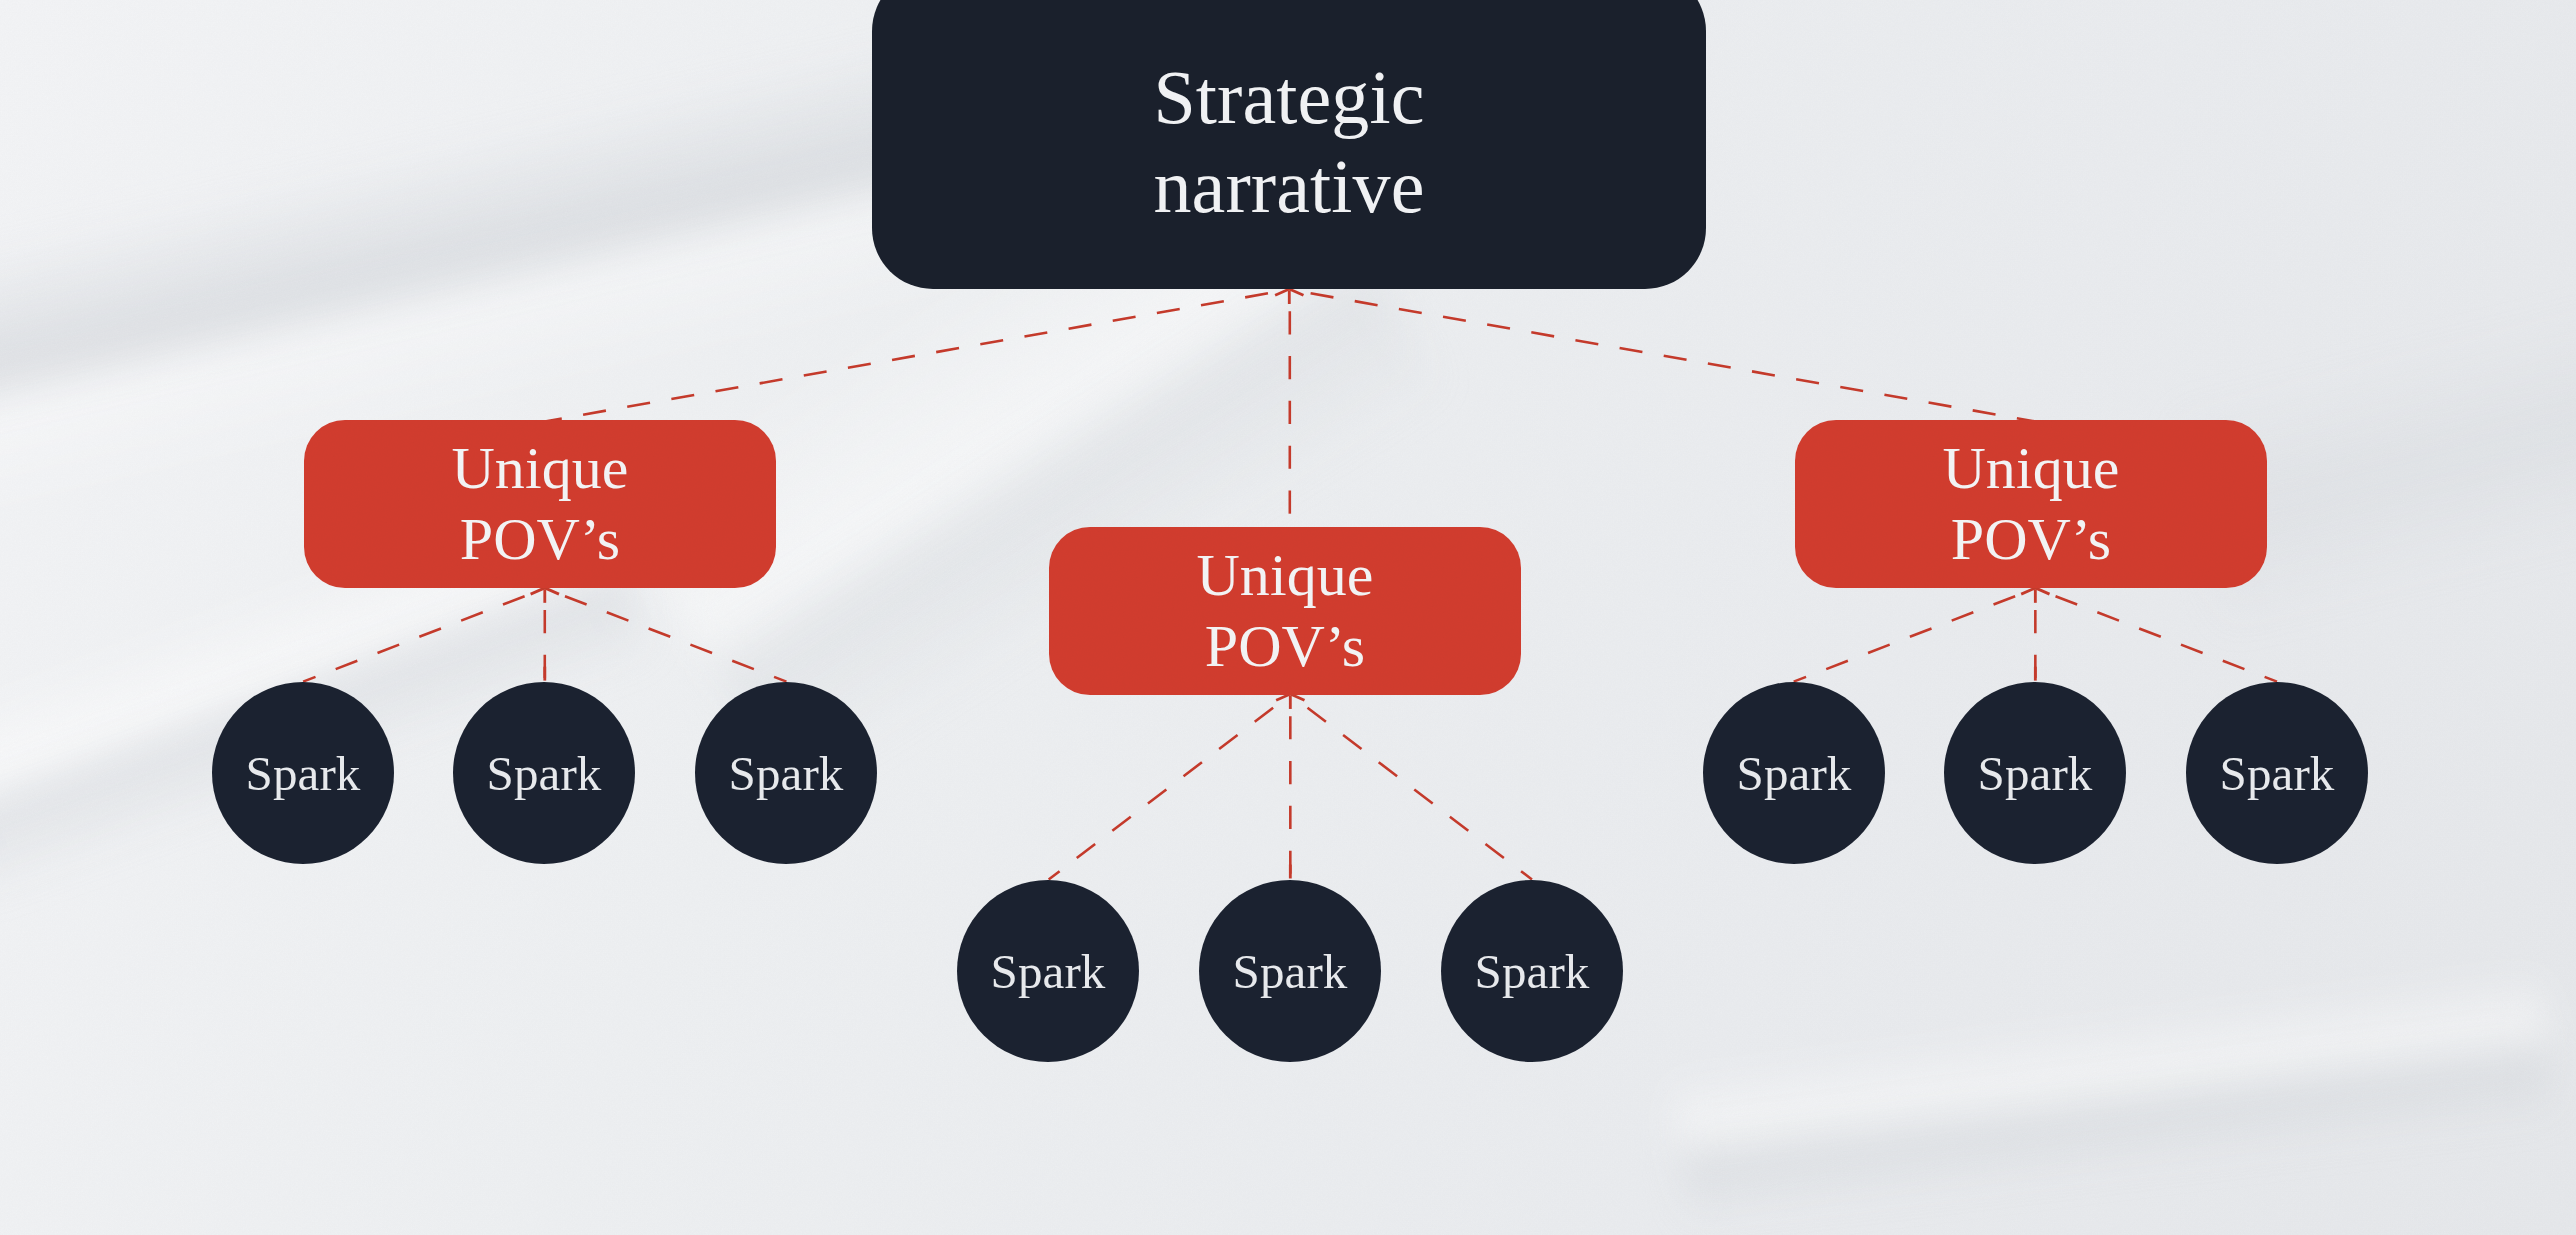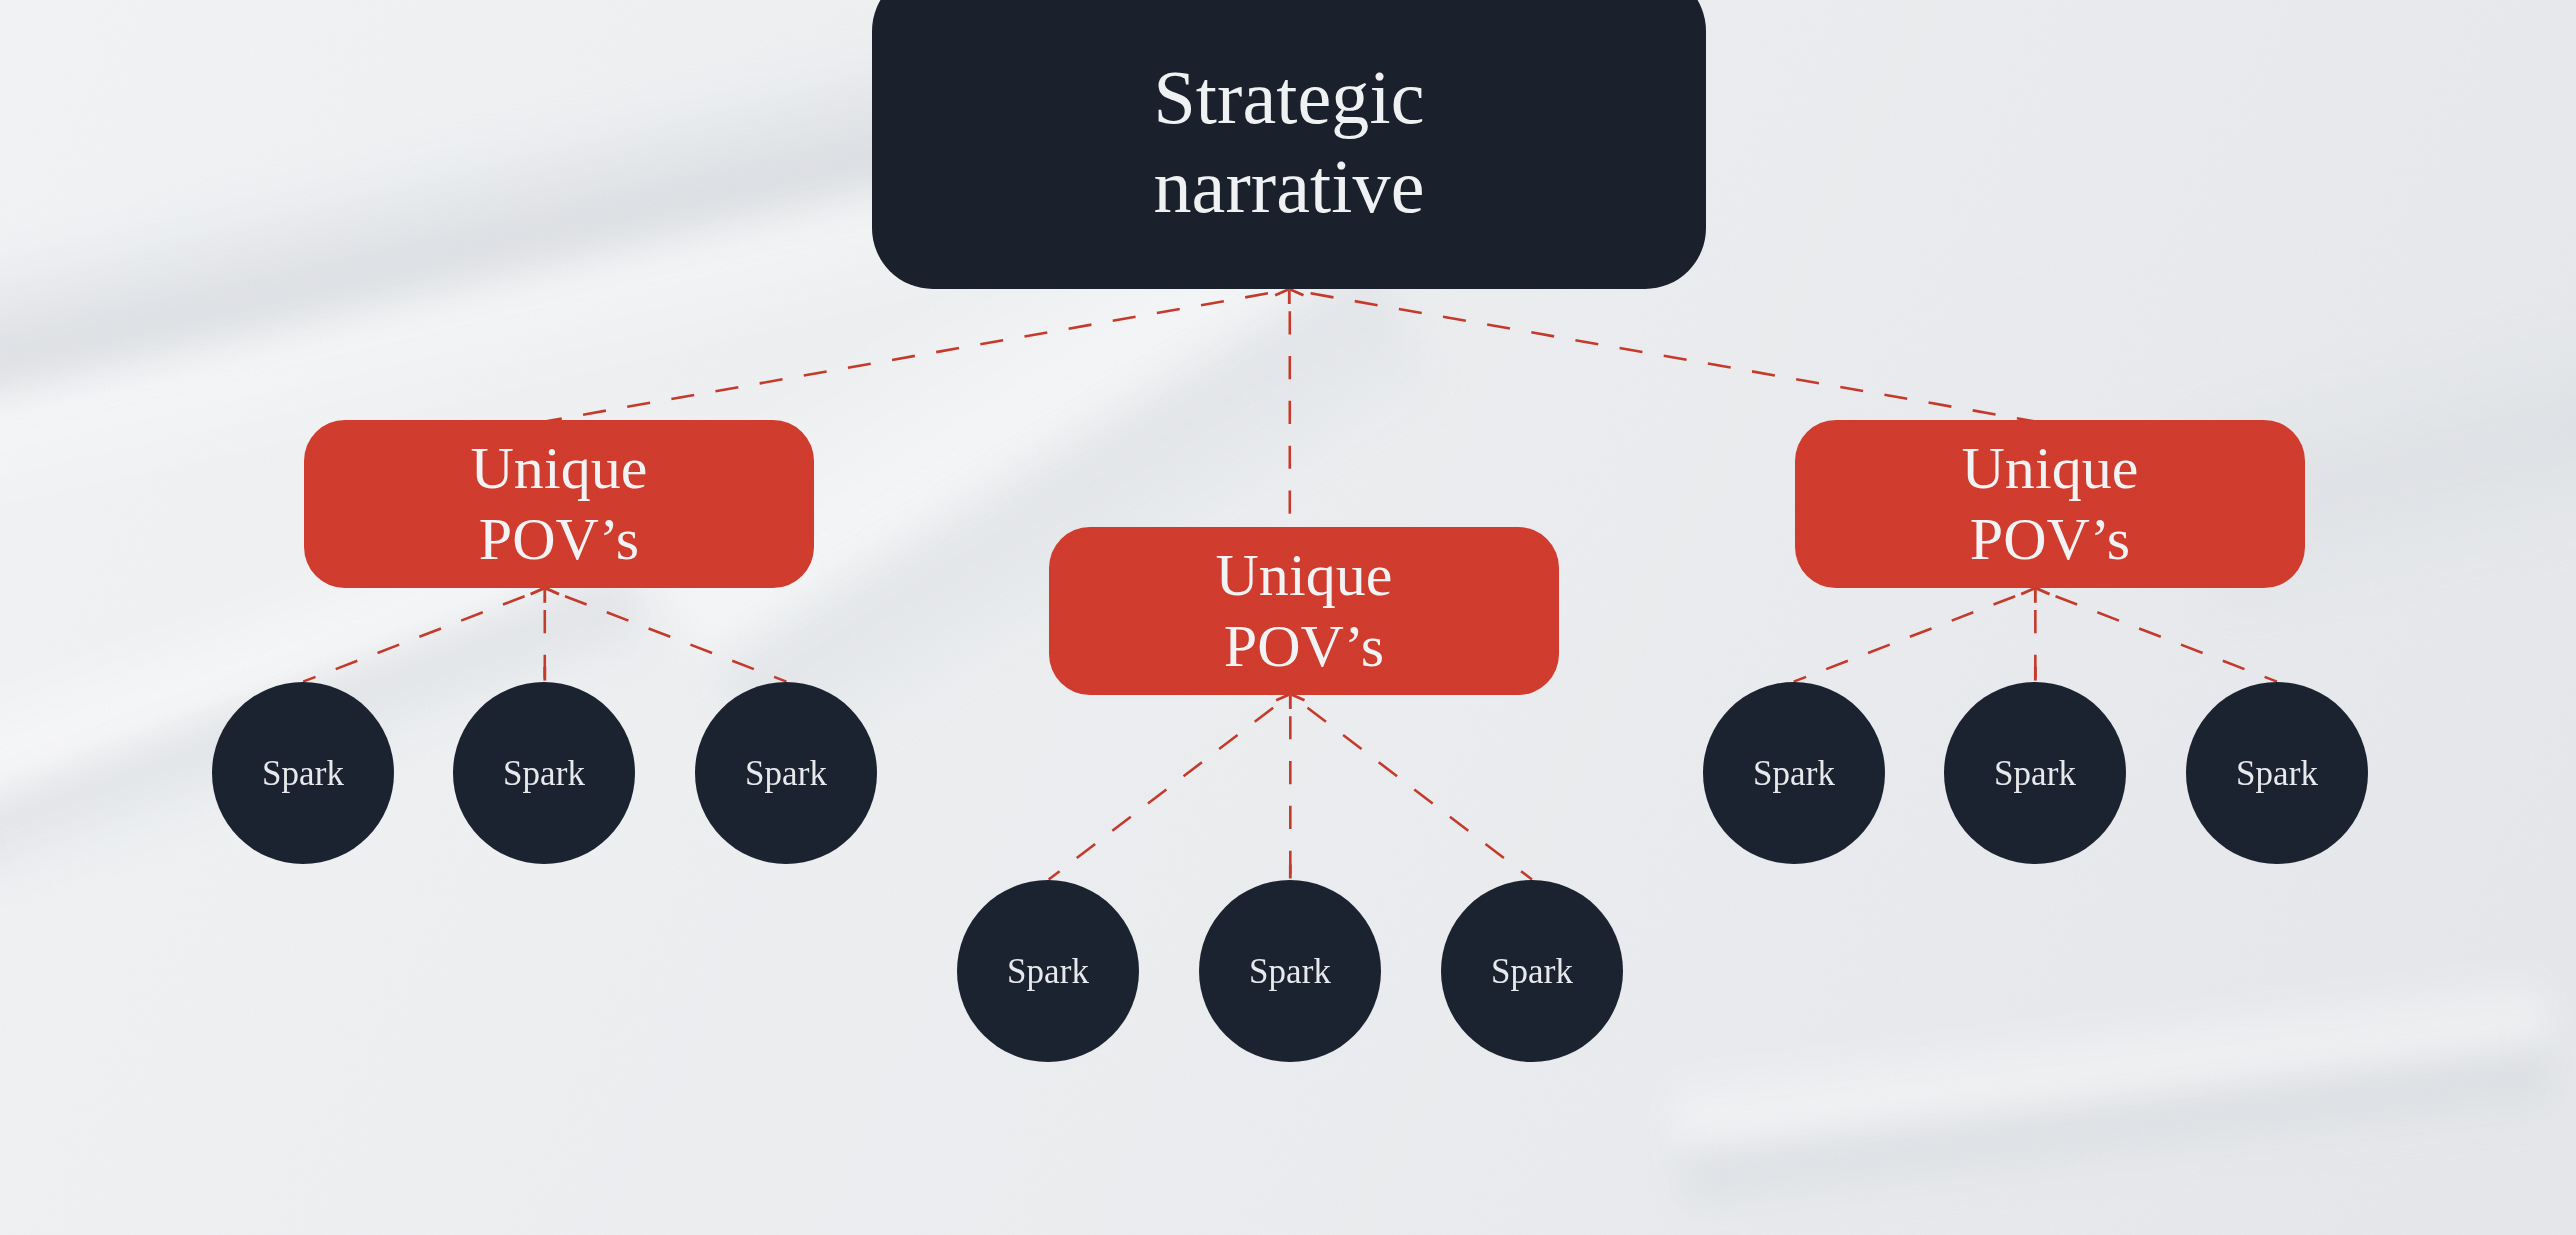--- a/index.html
+++ b/index.html
@@ -70,36 +70,36 @@
     width: 834px; height: 319px;
     background: #1a202c;
     border-radius: 61px;
     color: #f2f3f5;
     font-size: 76px;
     line-height: 1.17;
     padding-top: 24px;
     box-sizing: border-box;
   }
   .pov {
-    width: 510px; height: 168px;
+    width: 472px; height: 168px;
     background: #d23c2e;
     border-radius: 41px;
     color: #f4f5f6;
     font-size: 60px;
     line-height: 1.18;
   }
   .pov-left   { left: 304px;  top: 420px; }
   .pov-center { left: 1049px; top: 527px; }
   .pov-right  { left: 1795px; top: 420px; }
   .spark {
     width: 182px; height: 182px;
     background: #1b2230;
     border-radius: 50%;
     color: #e9ebee;
-    font-size: 35px;
+    font-size: 49px;
     line-height: 1;
   }
   .s1 { left: 212px;  top: 682px; }
   .s2 { left: 453px;  top: 682px; }
   .s3 { left: 695px; top: 682px; }
   .s4 { left: 957px; top: 880px; }
   .s5 { left: 1199px; top: 880px; }
   .s6 { left: 1441px; top: 880px; }
   .s7 { left: 1703px; top: 682px; }
   .s8 { left: 1944px; top: 682px; }

